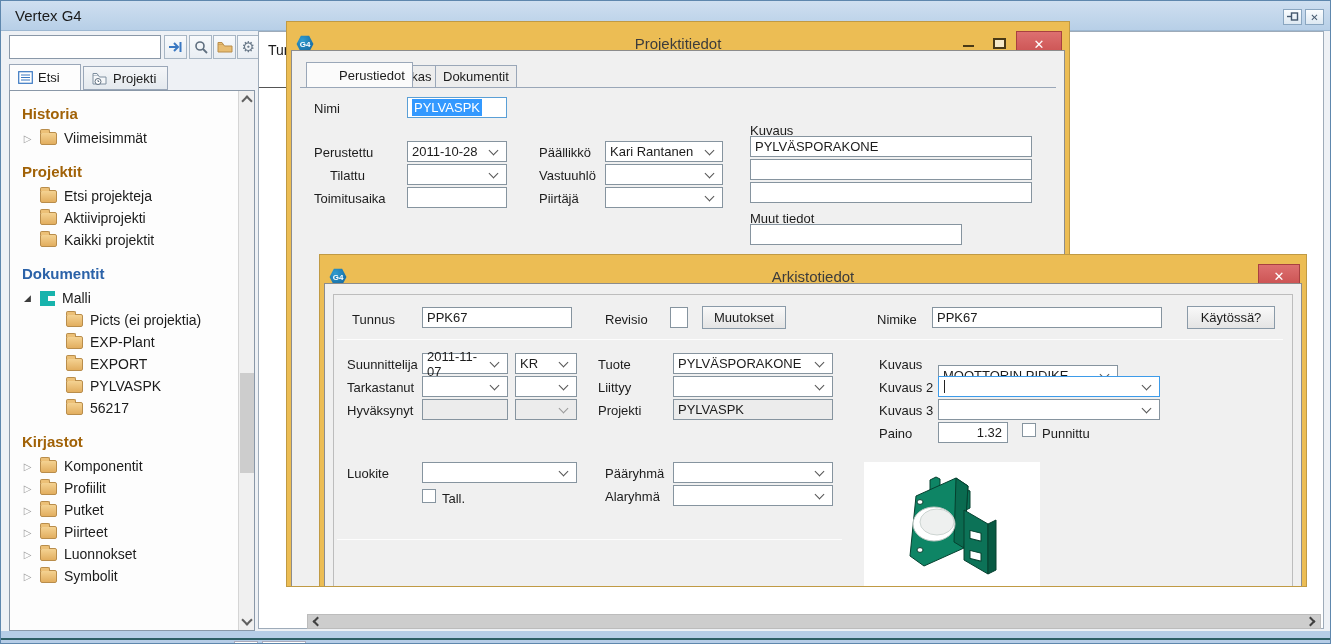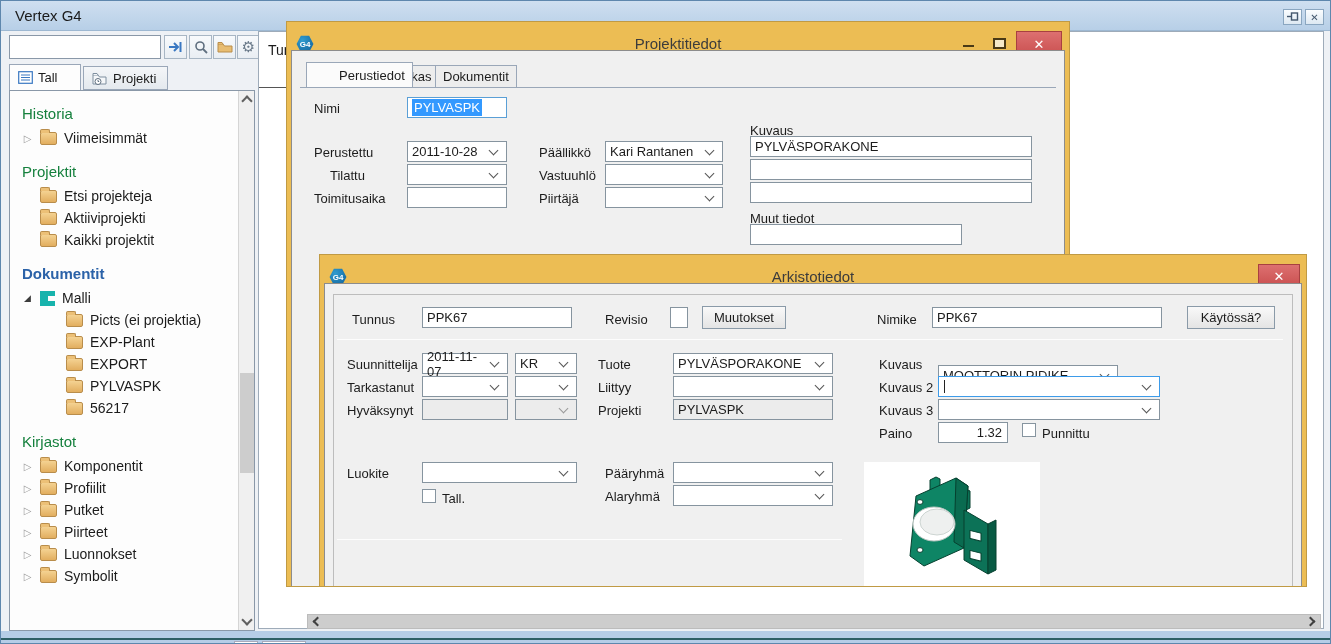--- a/index.html
+++ b/index.html
@@ -40,21 +40,21 @@
     position:absolute; top:2px; height:24px; border:1px solid #9aa7b8;
     background:linear-gradient(#f4f6f8,#e4e9ee); display:flex; align-items:center;
     gap:5px; padding:0 8px; font-size:13px; color:#1b1b1b;
   }
   .tab-side.active { background:#fdfdfd; height:26px; top:0; border-bottom:none; z-index:2; }
   .tree-panel {
     position:absolute; left:3px; top:59px; width:246px; height:541px;
     background:#fdfdfd; border:1px solid #8a98a8; overflow:hidden;
   }
   .tree-content { position:absolute; left:0; top:0; width:228px; }
-  .tree-heading { font-size:15px; color:#15803d; margin:14px 0 5px 12px; }
+  .tree-heading { font-size:15px; color:#a16207; margin:14px 0 5px 12px;font-weight:bold; }
   .tree-heading.bold { font-weight:bold; color:#2b62a8; }
   .tree-row { display:flex; align-items:center; height:22px; gap:7px; padding-left:12px; font-size:14px; color:#1b1b1b; }
   .tree-row.depth1 { padding-left:38px; }
   .expander { width:11px; font-size:10px; color:#9a9a9a; text-align:center; flex:none; }
   .expander.expanded { color:#3c3c3c; font-size:9px; }
   .expander.none { visibility:hidden; }
   .titem-icon { flex:none; }
   .folder-icon { width:17px; height:13px; background:linear-gradient(#f4d292,#e2ae5f); border:1px solid #b98d4b; border-radius:2px; position:relative; margin-top:1px; }
   .folder-icon::before { content:""; position:absolute; top:-4px; left:-1px; width:8px; height:3px; background:#ecc077; border:1px solid #b98d4b; border-bottom:none; border-radius:2px 2px 0 0; }
   .model-icon { width:15px; height:15px; background:#17b3ac; position:relative; }
@@ -170,21 +170,21 @@
     </div>
 
     <div class="tabbar">
       <div class="tab-side active" style="left:3px; width:72px;">
         <svg width="15" height="13" viewBox="0 0 15 13">
             <rect x="0.7" y="0.7" width="13.6" height="11.6" fill="#fff" stroke="#3a78c2" stroke-width="1.2"></rect>
             <line x1="3" y1="4" x2="12" y2="4" stroke="#3a78c2"></line>
             <line x1="3" y1="6.5" x2="12" y2="6.5" stroke="#3a78c2"></line>
             <line x1="3" y1="9" x2="12" y2="9" stroke="#3a78c2"></line>
           </svg>
-        <span>Tall</span>
+        <span>Etsi</span>
       </div>
       <div class="tab-side" style="left:77px; width:85px;">
         <svg width="16" height="13" viewBox="0 0 16 13">
             <path d="M1 3 h5 l1.5 2 H14 V12 H1 Z" fill="#f5f7f9" stroke="#7f8f9f"></path>
             <path d="M1 3 V1.5 h4 l1 1.5" fill="#f5f7f9" stroke="#7f8f9f"></path>
             <circle cx="6" cy="9.5" r="3" fill="#fff" stroke="#5f6f7f"></circle>
             <path d="M6 8 v1.5 h1.2" fill="none" stroke="#5f6f7f"></path>
           </svg>
         <span>Projekti</span>
       </div>

